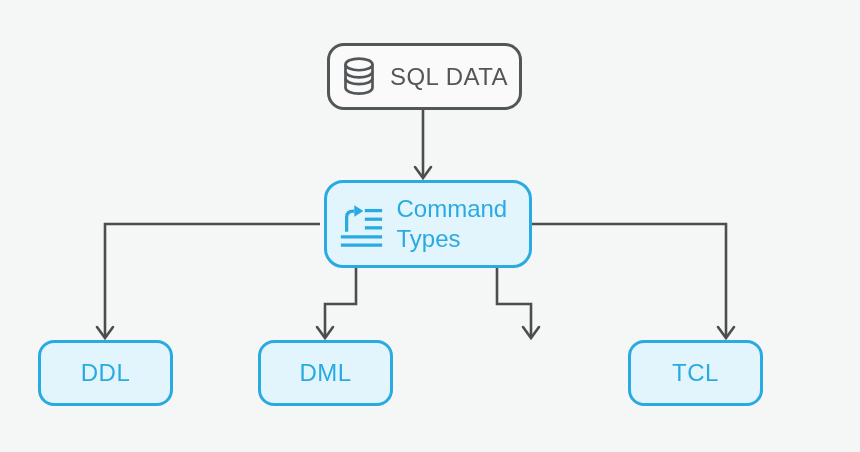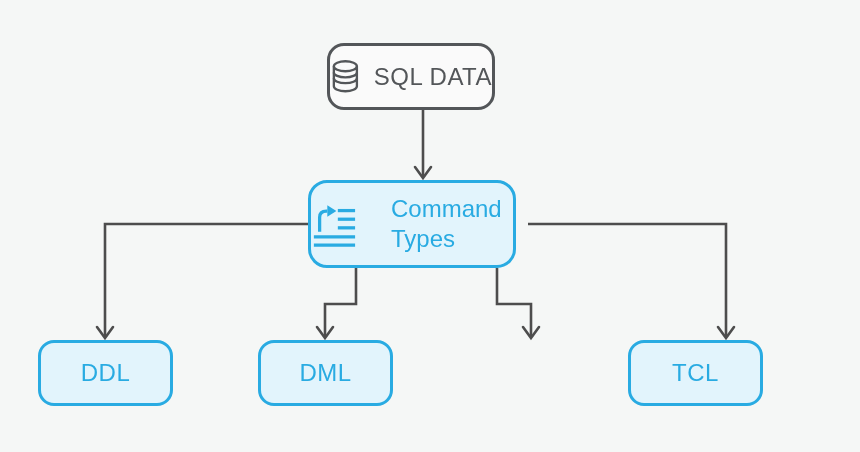--- a/index.html
+++ b/index.html
@@ -16,29 +16,29 @@
     font-family:"Liberation Sans","DejaVu Sans",sans-serif;
   }
   .edges{position:absolute;left:0;top:0;width:860px;height:452px;}
   .edge{stroke:var(--dark);stroke-width:2.6;fill:none;}
   .arrowhead{stroke:var(--dark);stroke-width:2.6;fill:none;stroke-linecap:round;}
   .node{
     position:absolute;display:flex;align-items:center;justify-content:center;
     box-sizing:border-box;border-radius:17px;
   }
   .node-root{
-    left:327px;top:43px;width:168px;height:67px;
+    left:327px;top:43px;width:195px;height:67px;
     background:var(--root-fill);border:3px solid #535659;gap:13px;
   }
   .node-root .label{
     color:#535659;font-size:24px;letter-spacing:0.5px;white-space:nowrap;
   }
   .node-hub{
-    left:308px;top:180px;width:208px;height:88px;
-    background:var(--blue-fill);border:3px solid var(--accent);border-radius:19px;gap:13px;justify-content:space-between;
+    left:324px;top:180px;width:208px;height:88px;
+    background:var(--blue-fill);border:3px solid var(--accent);border-radius:19px;gap:13px;
   }
   .node-hub .label{
     color:var(--accent);font-size:24px;line-height:30px;max-width:122px;
   }
   .node-leaf{
     background:var(--blue-fill);border:3px solid var(--accent);
     top:340px;width:135px;height:66px;border-radius:16px;
   }
   .node-leaf .label{color:var(--accent);font-size:24px;letter-spacing:0.5px;}
   .leaf-ddl{left:38px;}

